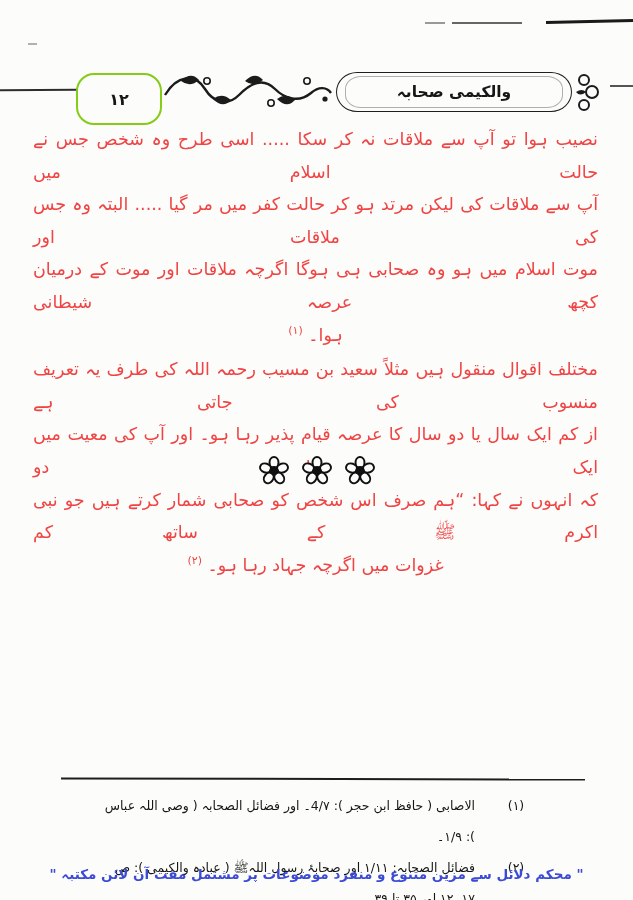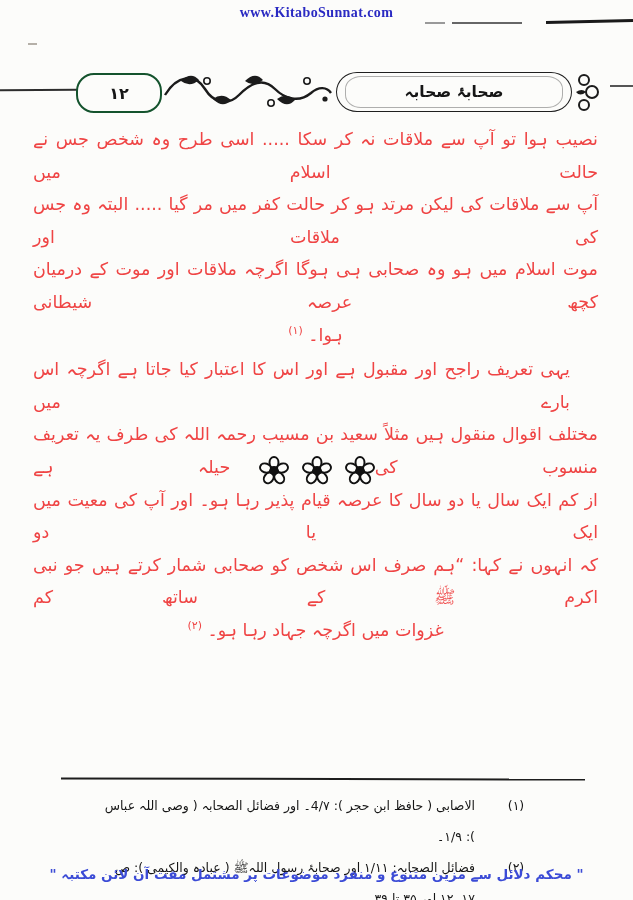--- a/index.html
+++ b/index.html
@@ -17,22 +17,22 @@
   
   .art{position:absolute;background:#1a1a1a;}
   .art-a{top:22px;left:425px;width:20px;height:2px;background:#999;}
   .art-b{top:22px;left:452px;width:70px;height:2px;background:#666;}
   .art-c{top:20px;left:546px;width:87px;height:3px;transform:rotate(-1.2deg);}
   .art-d{top:85px;left:610px;width:23px;height:2px;background:#555;}
   .art-e{top:43px;left:28px;width:9px;height:2px;background:#b5b0a8;}
   
   .hdr-line-left{position:absolute;top:89px;left:0;width:77px;height:2px;background:#2d2d2d;transform:rotate(-.4deg);}
   .pagenum-oval{
-    position:absolute;left:76px;top:73px;width:86px;height:40px;box-sizing:border-box;
-    border:2px solid #14532d;border-radius:18px;
+    position:absolute;left:76px;top:73px;width:86px;height:52px;box-sizing:border-box;
+    border:2px solid #84cc16;border-radius:18px;
     display:flex;align-items:center;justify-content:center;
     font-size:16px;font-weight:bold;background:#fcfcfa;
   }
   .vine{position:absolute;left:161px;top:69px;}
   .title-cartouche{
     position:absolute;left:336px;top:72px;width:236px;height:40px;box-sizing:border-box;
     border:1.6px solid #1f1f1f;border-radius:21px/20px;
     display:flex;align-items:center;justify-content:center;background:#fcfcfa;
   }
   .title-cartouche::before{
@@ -68,21 +68,20 @@
     position:absolute;top:866px;left:0;width:100%;text-align:center;direction:rtl;
     color:#3b4bd6;font-weight:bold;font-size:13.5px;letter-spacing:.3px;
   }
   svg{display:block;}
 </style>
 </head>
 <body>
 
 <div class="page">
 
-  <div class="url">www.KitaboSunnat.com</div>
 
   <div class="art art-a"></div>
   <div class="art art-b"></div>
   <div class="art art-c"></div>
   <div class="art art-d"></div>
   <div class="art art-e"></div>
 
   <div class="hdr-line-left"></div>
 
   <div class="pagenum-oval">
@@ -97,21 +96,21 @@
       <path d="M84 12 q10 -10 18 -1 q-9 8 -18 1 Z" fill="#1b1b1b"></path>
       <path d="M116 30 q10 10 18 1 q-9 -8 -18 -1 Z" fill="#1b1b1b"></path>
       <circle cx="46" cy="12" r="3.2" fill="none" stroke="#1b1b1b" stroke-width="1.6"></circle>
       <circle cx="110" cy="34" r="3.2" fill="none" stroke="#1b1b1b" stroke-width="1.6"></circle>
       <circle cx="146" cy="12" r="3.2" fill="none" stroke="#1b1b1b" stroke-width="1.6"></circle>
       <circle cx="164" cy="30" r="2.6" fill="#1b1b1b"></circle>
     </svg>
   </span>
 
   <div class="title-cartouche">
-    <span class="title-text">صحابۂ صحابہ</span>
+    <span class="title-text">والکیمی صحابہ</span>
   </div>
 
   <span class="finial">
     <svg width="34" height="46" viewBox="0 0 34 46">
       <circle cx="14" cy="10" r="5" fill="none" stroke="#1b1b1b" stroke-width="2"></circle>
       <circle cx="22" cy="22" r="6" fill="none" stroke="#1b1b1b" stroke-width="2"></circle>
       <circle cx="14" cy="35" r="5" fill="none" stroke="#1b1b1b" stroke-width="2"></circle>
       <path d="M6 22 q6 -4 10 0 q-6 5 -10 0 Z" fill="#1b1b1b"></path>
     </svg>
   </span>
@@ -120,22 +119,21 @@
     <div>
       <div class="line-full">نصیب ہوا تو آپ سے ملاقات نہ کر سکا ..... اسی طرح وہ شخص جس نے حالت اسلام میں</div>
       <div class="line-full">آپ سے ملاقات کی لیکن مرتد ہو کر حالت کفر میں مر گیا ..... البتہ وہ جس کی ملاقات اور</div>
       <div class="line-full">موت اسلام میں ہو وہ صحابی ہی ہوگا اگرچہ ملاقات اور موت کے درمیان کچھ عرصہ شیطانی</div>
       <div class="line-left">
         <span>ہوا۔</span>
         <sup class="fn">(۱)</sup>
       </div>
     </div>
     <div class="para2">
-      <div class="line-full line-indent">یہی تعریف راجح اور مقبول ہے اور اس کا اعتبار کیا جاتا ہے اگرچہ اس بارے میں</div>
-      <div class="line-full">مختلف اقوال منقول ہیں مثلاً سعید بن مسیب رحمہ اللہ کی طرف یہ تعریف منسوب کی حیلہ ہے</div>
+      <div class="line-full">مختلف اقوال منقول ہیں مثلاً سعید بن مسیب رحمہ اللہ کی طرف یہ تعریف منسوب کی جاتی ہے</div>
       <div class="line-full">از کم ایک سال یا دو سال کا عرصہ قیام پذیر رہا ہو۔ اور آپ کی معیت میں ایک یا دو</div>
       <div class="line-full">کہ انہوں نے کہا: “ہم صرف اس شخص کو صحابی شمار کرتے ہیں جو نبی اکرم ﷺ کے ساتھ کم</div>
       <div class="line-center">
         <span>غزوات میں اگرچہ جہاد رہا ہو۔</span>
         <sup class="fn">(۲)</sup>
       </div>
     </div>
   </div>
 
   <div class="flowers">

